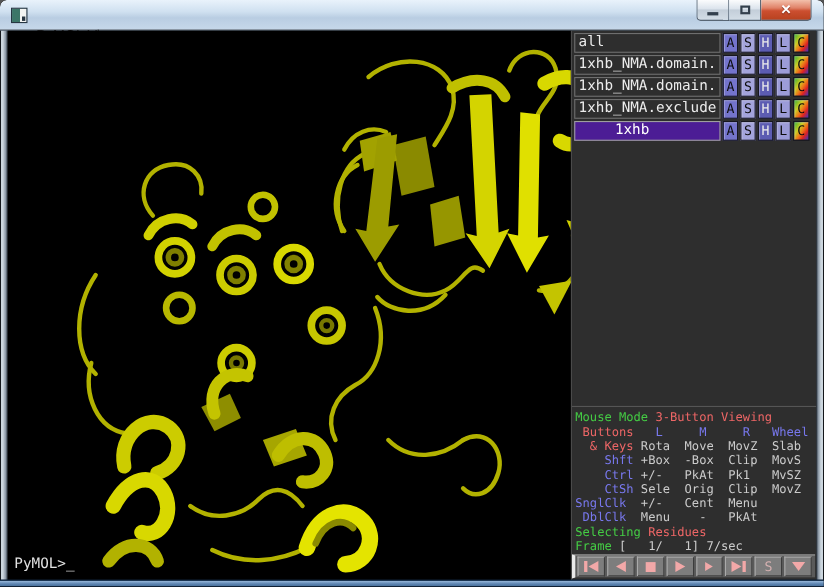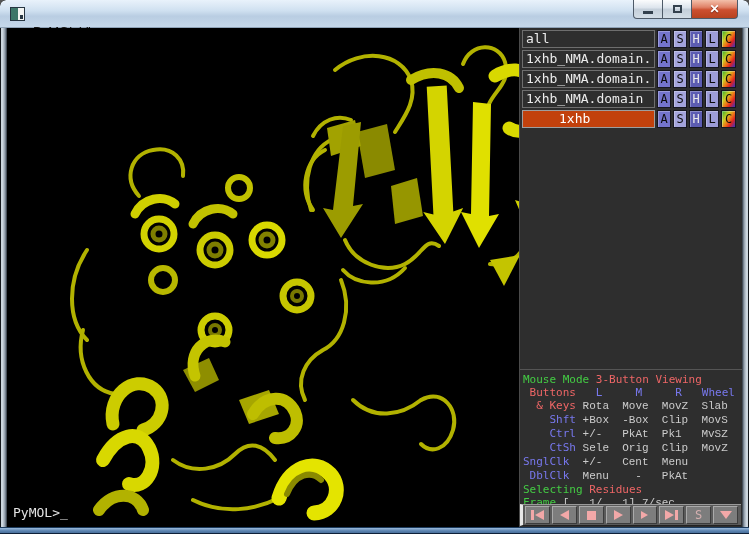--- a/index.html
+++ b/index.html
@@ -37,36 +37,36 @@
   .client{position:absolute;left:7px;top:28px;width:735px;height:499px;display:flex;background:#000;}
   .viewport{position:relative;width:512px;height:499px;background:#000;overflow:hidden;padding-left:36px;}
   .prompt{position:absolute;left:6px;bottom:7px;font-size:13px;color:#e2e2e2;letter-spacing:0;}
   
   .side{position:relative;width:223px;height:499px;background:#2e2e2e;display:flex;flex-direction:column;
     border-left:1px solid #4a4a4a;}
   .obj-list{padding-top:1px;}
   .obj-row{display:flex;align-items:center;height:20px;padding-left:2px;}
   .obj-name{width:133px;height:18px;line-height:16px;border:1px solid #6e6e6e;background:#2e2e2e;
     color:#ececec;font-size:13px;padding-left:3px;overflow:hidden;white-space:nowrap;}
-  .obj-row.selected .obj-name{background:#c2410c;border-color:#9e9e9e;color:#fff;padding-left:36px;}
+  .obj-row.selected .obj-name{background:#4c1d95;border-color:#9e9e9e;color:#fff;padding-left:36px;}
   .obj-btn{width:14px;height:18px;margin-left:2px;border:1px solid #16161f;font-size:12px;
     line-height:16px;text-align:center;color:#0c0c0c;box-shadow:inset 1px 1px 0 rgba(255,255,255,.28);cursor:default;}
   .btn-A{background:#7474cc;}
   .btn-S{background:#a4a4dc;}
   .btn-H{background:#5c5cb2;color:#eaeaea;}
   .btn-L{background:#9c9cd8;}
   .btn-C{width:15px;background:linear-gradient(125deg,#2fae2f 0%,#cccc22 34%,#ee7718 55%,#dd2222 74%,#3333cc 100%);}
   .spacer{flex:1;}
   
   .mouse-panel{border-top:1px solid #555;padding:3px 0 0 3px;font-size:11px;line-height:13px;
     white-space:pre;height:135px;}
   .c-green{color:#44cc44;}
   .c-salmon{color:#ee6666;}
   .c-blue{color:#7878ee;margin-top:47px;}
-  .c-gray{color:#cccccc;font-family:Liberation Mono, monospace;}
+  .c-gray{color:#cccccc;}
   
   .playback{position:relative;height:22px;margin:0 1px 1px 0;background:#5a5a5a;
     border-top:1px solid #9a9a9a;border-left:3px solid #e8e8e8;border-bottom:1px solid #222;
     display:flex;align-items:center;padding:1px 1px 1px 2px;}
   .pb-btn{flex:1;height:18px;margin-right:2px;background:#7d7d7d;
     border-top:1px solid #aaa;border-left:1px solid #aaa;border-right:1px solid #3c3c3c;border-bottom:1px solid #3c3c3c;
     display:flex;align-items:center;justify-content:center;cursor:default;}
   .ic{display:inline-block;}
   .ic-bar{width:3px;height:10px;background:#f2a8a8;margin:0 1px;}
   .ic-tri-left{width:0;height:0;border-top:5px solid transparent;border-bottom:5px solid transparent;
@@ -193,21 +193,21 @@
           </div>
           <div class="obj-row">
             <div class="obj-name">1xhb_NMA.domain.</div>
             <div class="obj-btn btn-A">A</div>
             <div class="obj-btn btn-S">S</div>
             <div class="obj-btn btn-H">H</div>
             <div class="obj-btn btn-L">L</div>
             <div class="obj-btn btn-C">C</div>
           </div>
           <div class="obj-row">
-            <div class="obj-name">1xhb_NMA.domain</div>
+            <div class="obj-name">1xhb_NMA.exclude</div>
             <div class="obj-btn btn-A">A</div>
             <div class="obj-btn btn-S">S</div>
             <div class="obj-btn btn-H">H</div>
             <div class="obj-btn btn-L">L</div>
             <div class="obj-btn btn-C">C</div>
           </div>
           <div class="obj-row selected">
             <div class="obj-name">1xhb</div>
             <div class="obj-btn btn-A">A</div>
             <div class="obj-btn btn-S">S</div>

